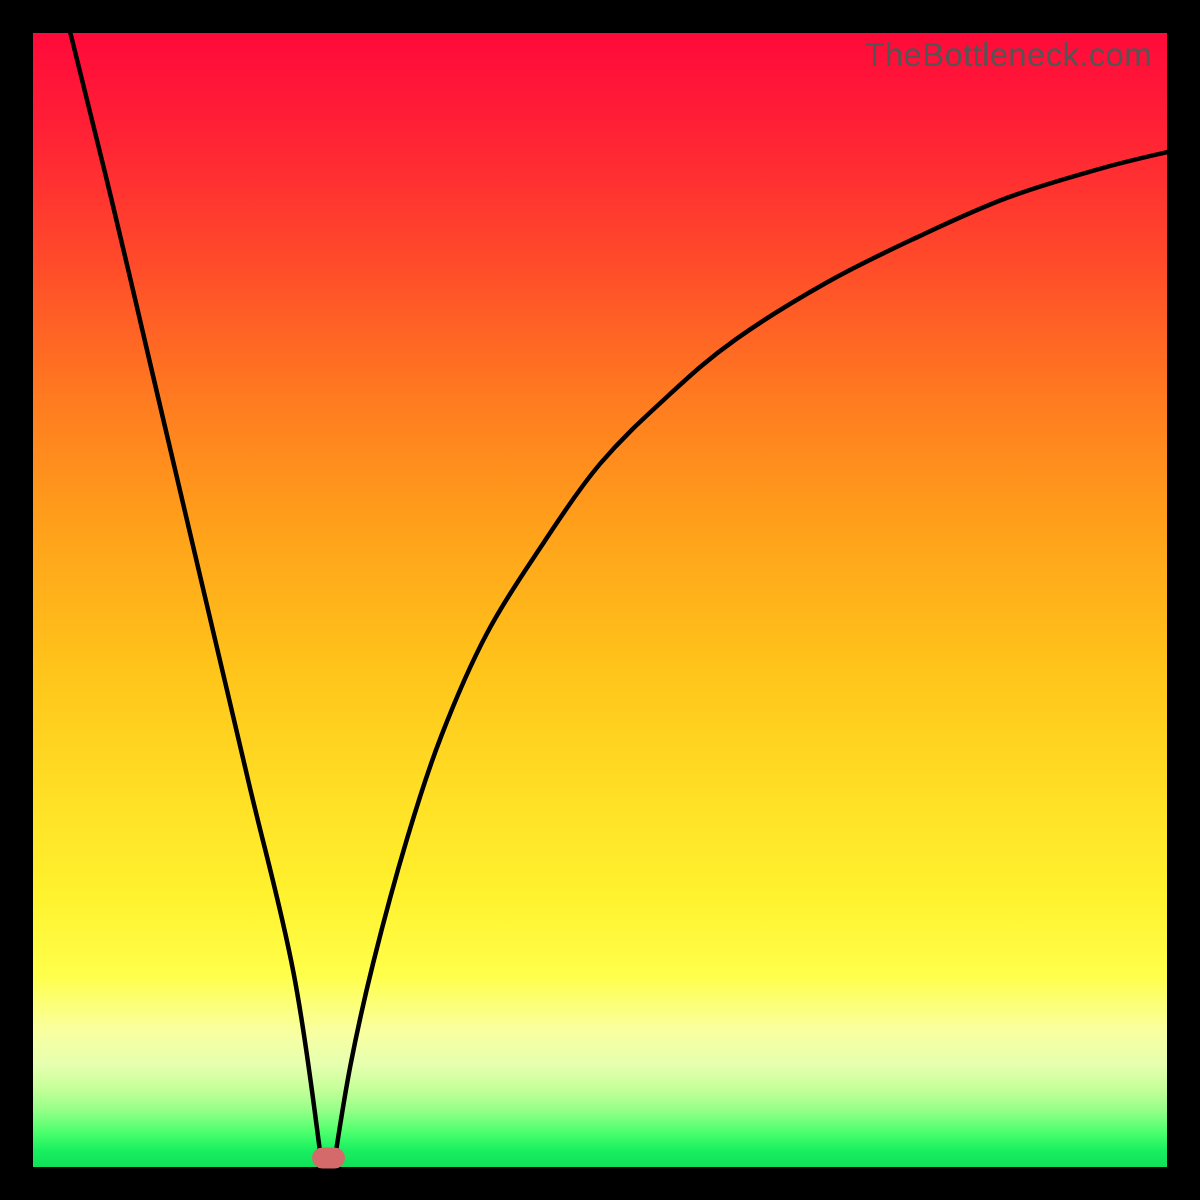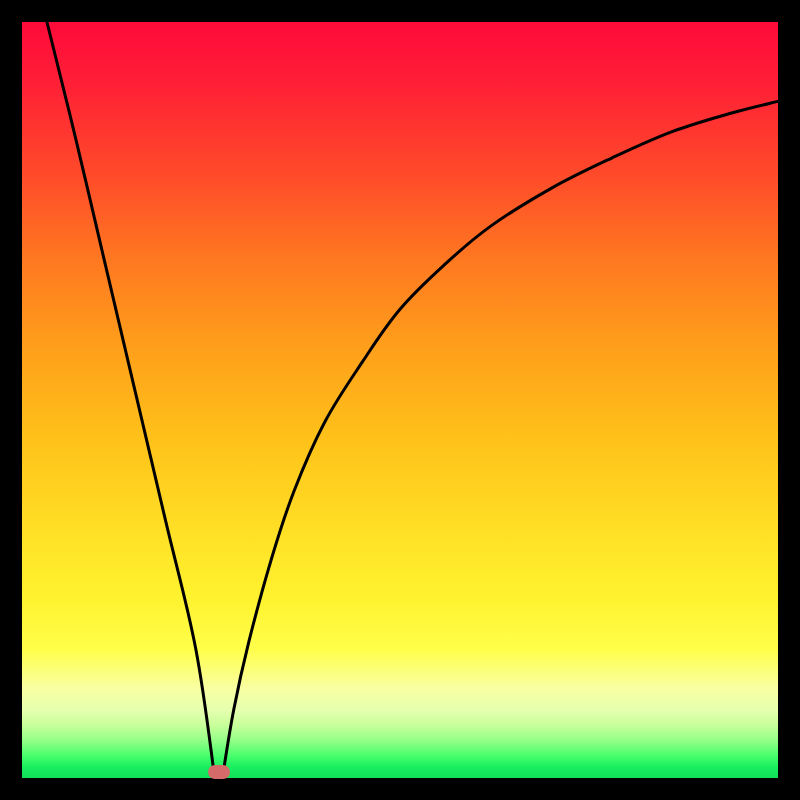--- a/index.html
+++ b/index.html
@@ -69,20 +69,21 @@
     border-radius: 7px;
     transform: translate(-50%, -50%);
   }
 </style>
 </head>
 <body>
 
 <div class="frame">
   <div class="plot">
 
+    <div class="watermark">TheBottleneck.com</div>
 
     <svg class="curve" viewBox="0 0 756 756" preserveAspectRatio="none">
       <path d="M 24.95 0.00 C 29.98 20.41, 42.44 69.85, 52.92 113.40 C 63.40 156.95, 72.27 195.65, 83.16 241.92 C 94.05 288.19, 102.51 324.17, 113.40 370.44 C 124.29 416.71, 132.75 452.69, 143.64 498.96 C 154.53 545.23, 165.03 581.21, 173.88 627.48 C 182.73 673.75, 189.38 732.87, 192.78 756.00" fill="none" stroke="#000" stroke-width="3" stroke-linecap="round" stroke-linejoin="round" id="path-left"></path>
       <path d="M 200.34 756.00 C 202.38 743.75, 206.92 712.45, 211.68 687.96 C 216.44 663.47, 220.00 647.14, 226.80 619.92 C 233.60 592.70, 241.32 563.98, 249.48 536.76 C 257.64 509.54, 262.63 493.21, 272.16 468.72 C 281.69 444.23, 290.15 423.81, 302.40 400.68 C 314.65 377.55, 326.59 360.61, 340.20 340.20 C 353.81 319.79, 363.03 304.97, 378.00 287.28 C 392.97 269.59, 407.03 256.89, 423.36 241.92 C 439.69 226.95, 449.67 217.73, 468.72 204.12 C 487.77 190.51, 507.43 178.57, 529.20 166.32 C 550.97 154.07, 567.91 146.29, 589.68 136.08 C 611.45 125.87, 628.39 117.78, 650.16 109.62 C 671.93 101.46, 691.59 96.16, 710.64 90.72 C 729.69 85.28, 747.84 81.42, 756.00 79.38" fill="none" stroke="#000" stroke-width="3" stroke-linecap="round" stroke-linejoin="round" id="path-right"></path>
     </svg>
 
     <div class="marker" id="marker" style="left: 196.56px; top: 749.952px; background: rgb(212, 106, 106);"></div>
   </div>
 </div>
 

